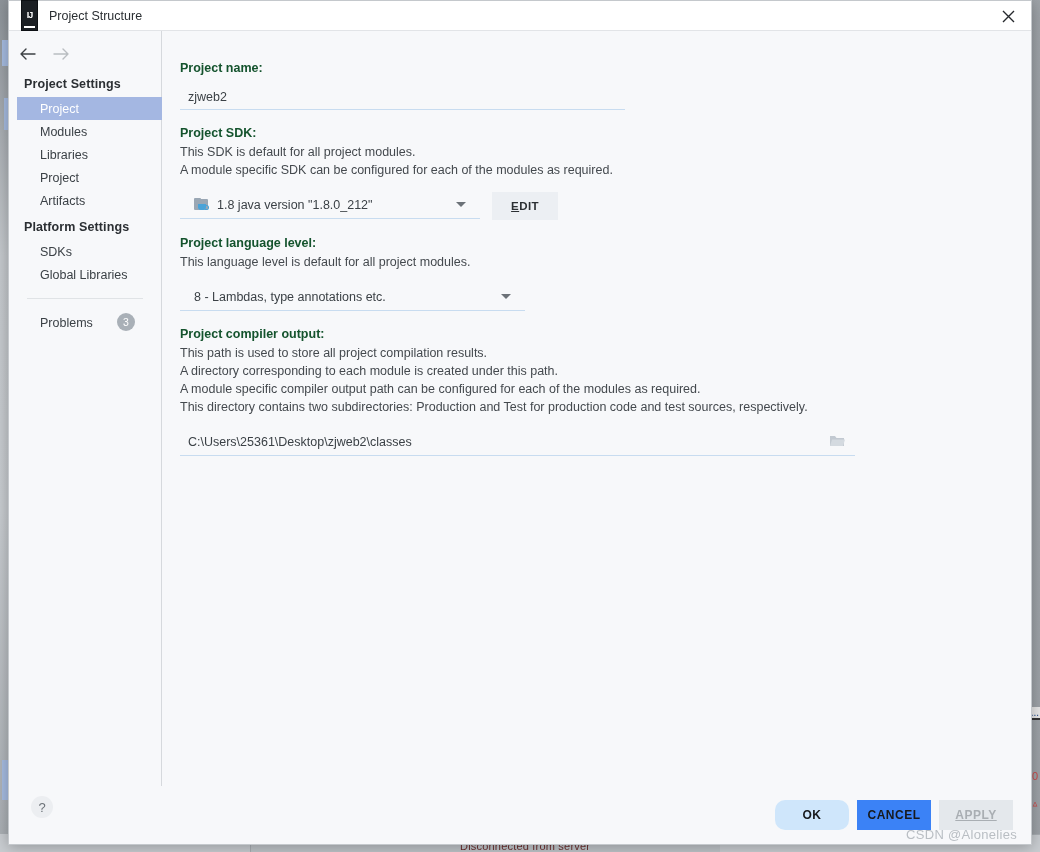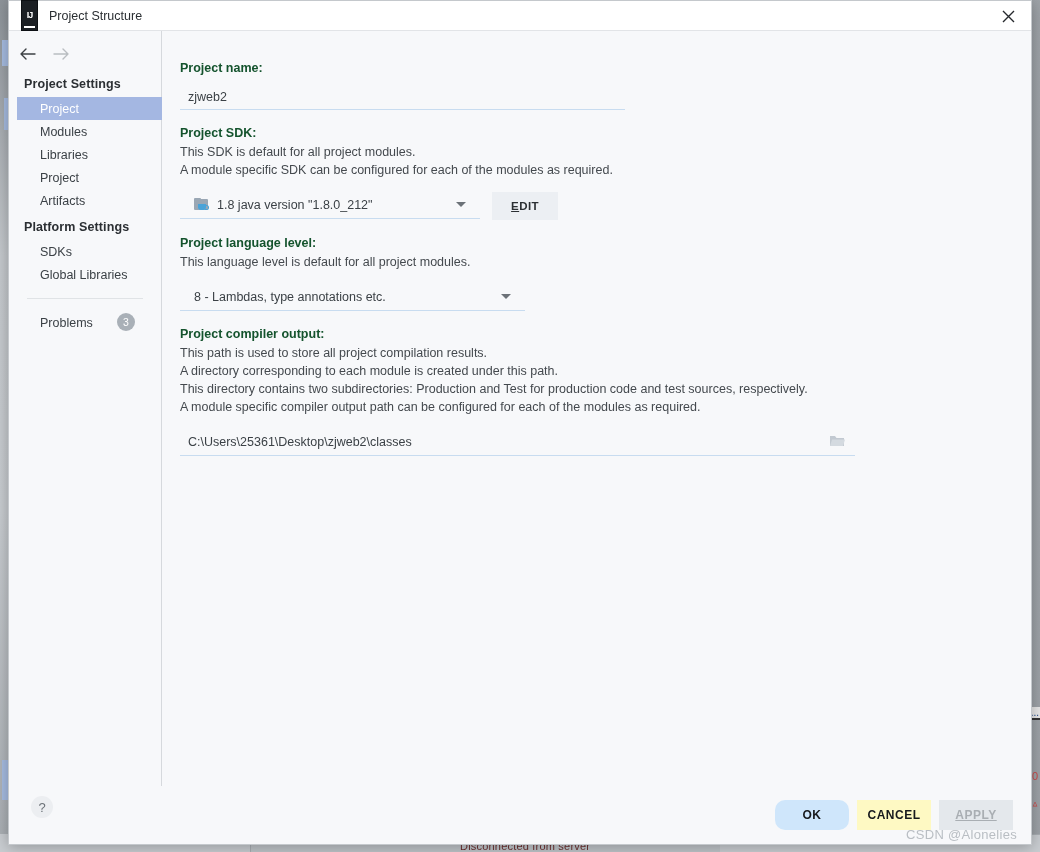--- a/index.html
+++ b/index.html
@@ -200,21 +200,21 @@
     cursor:default;
   }
   #footer-buttons {
     position:absolute; right: 18px; top: 14px; display:flex; gap: 8px;
   }
   .dlg-btn {
     width: 74px; height: 30px; display:flex; align-items:center; justify-content:center;
     font-size: 12px; font-weight:bold; letter-spacing:.5px; cursor:default;
   }
   #ok-btn { background:#cfe6fb; color:#17191c;border-radius:10px; }
-  #cancel-btn { background:#fef9c3; color:#17191c;text-align:right; }
+  #cancel-btn { background:#3b82f6; color:#17191c;text-align:right; }
   #apply-btn { background:#e4e8ec; color:#a9aeb3;text-decoration:underline; }
 
   #watermark {
     position:absolute; right: 14px; bottom: 2px;
     font-size: 13px; color:#b9bec3; letter-spacing:.3px;
     font-family:"Liberation Sans", sans-serif;
     margin-top:37px;
   }
 </style>
 </head>
@@ -342,22 +342,22 @@
           <span class="caret"></span>
         </div>
       </div>
 
       <div class="sec-gap"></div>
 
       <div class="section">
         <div class="sec-title">Project compiler output:</div>
         <div class="sec-desc">This path is used to store all project compilation results.</div>
         <div class="sec-desc">A directory corresponding to each module is created under this path.</div>
+        <div class="sec-desc">A module specific compiler output path can be configured for each of the modules as required.</div>
         <div class="sec-desc">This directory contains two subdirectories: Production and Test for production code and test sources, respectively.</div>
-        <div class="sec-desc">A module specific compiler output path can be configured for each of the modules as required.</div>
 
         <div id="out-field">
           <span class="val">C:\Users\25361\Desktop\zjweb2\classes</span>
           <span id="browse-icon">
             <svg width="16" height="14" viewBox="0 0 16 14" aria-hidden="true">
               <path d="M1 2 H6 L7.5 4 H15 V12 H1 Z" fill="#c2c9d1"></path>
               <path d="M1 12 L3 5.5 H16 L14 12 Z" fill="#d4dae0"></path>
             </svg>
           </span>
         </div>

